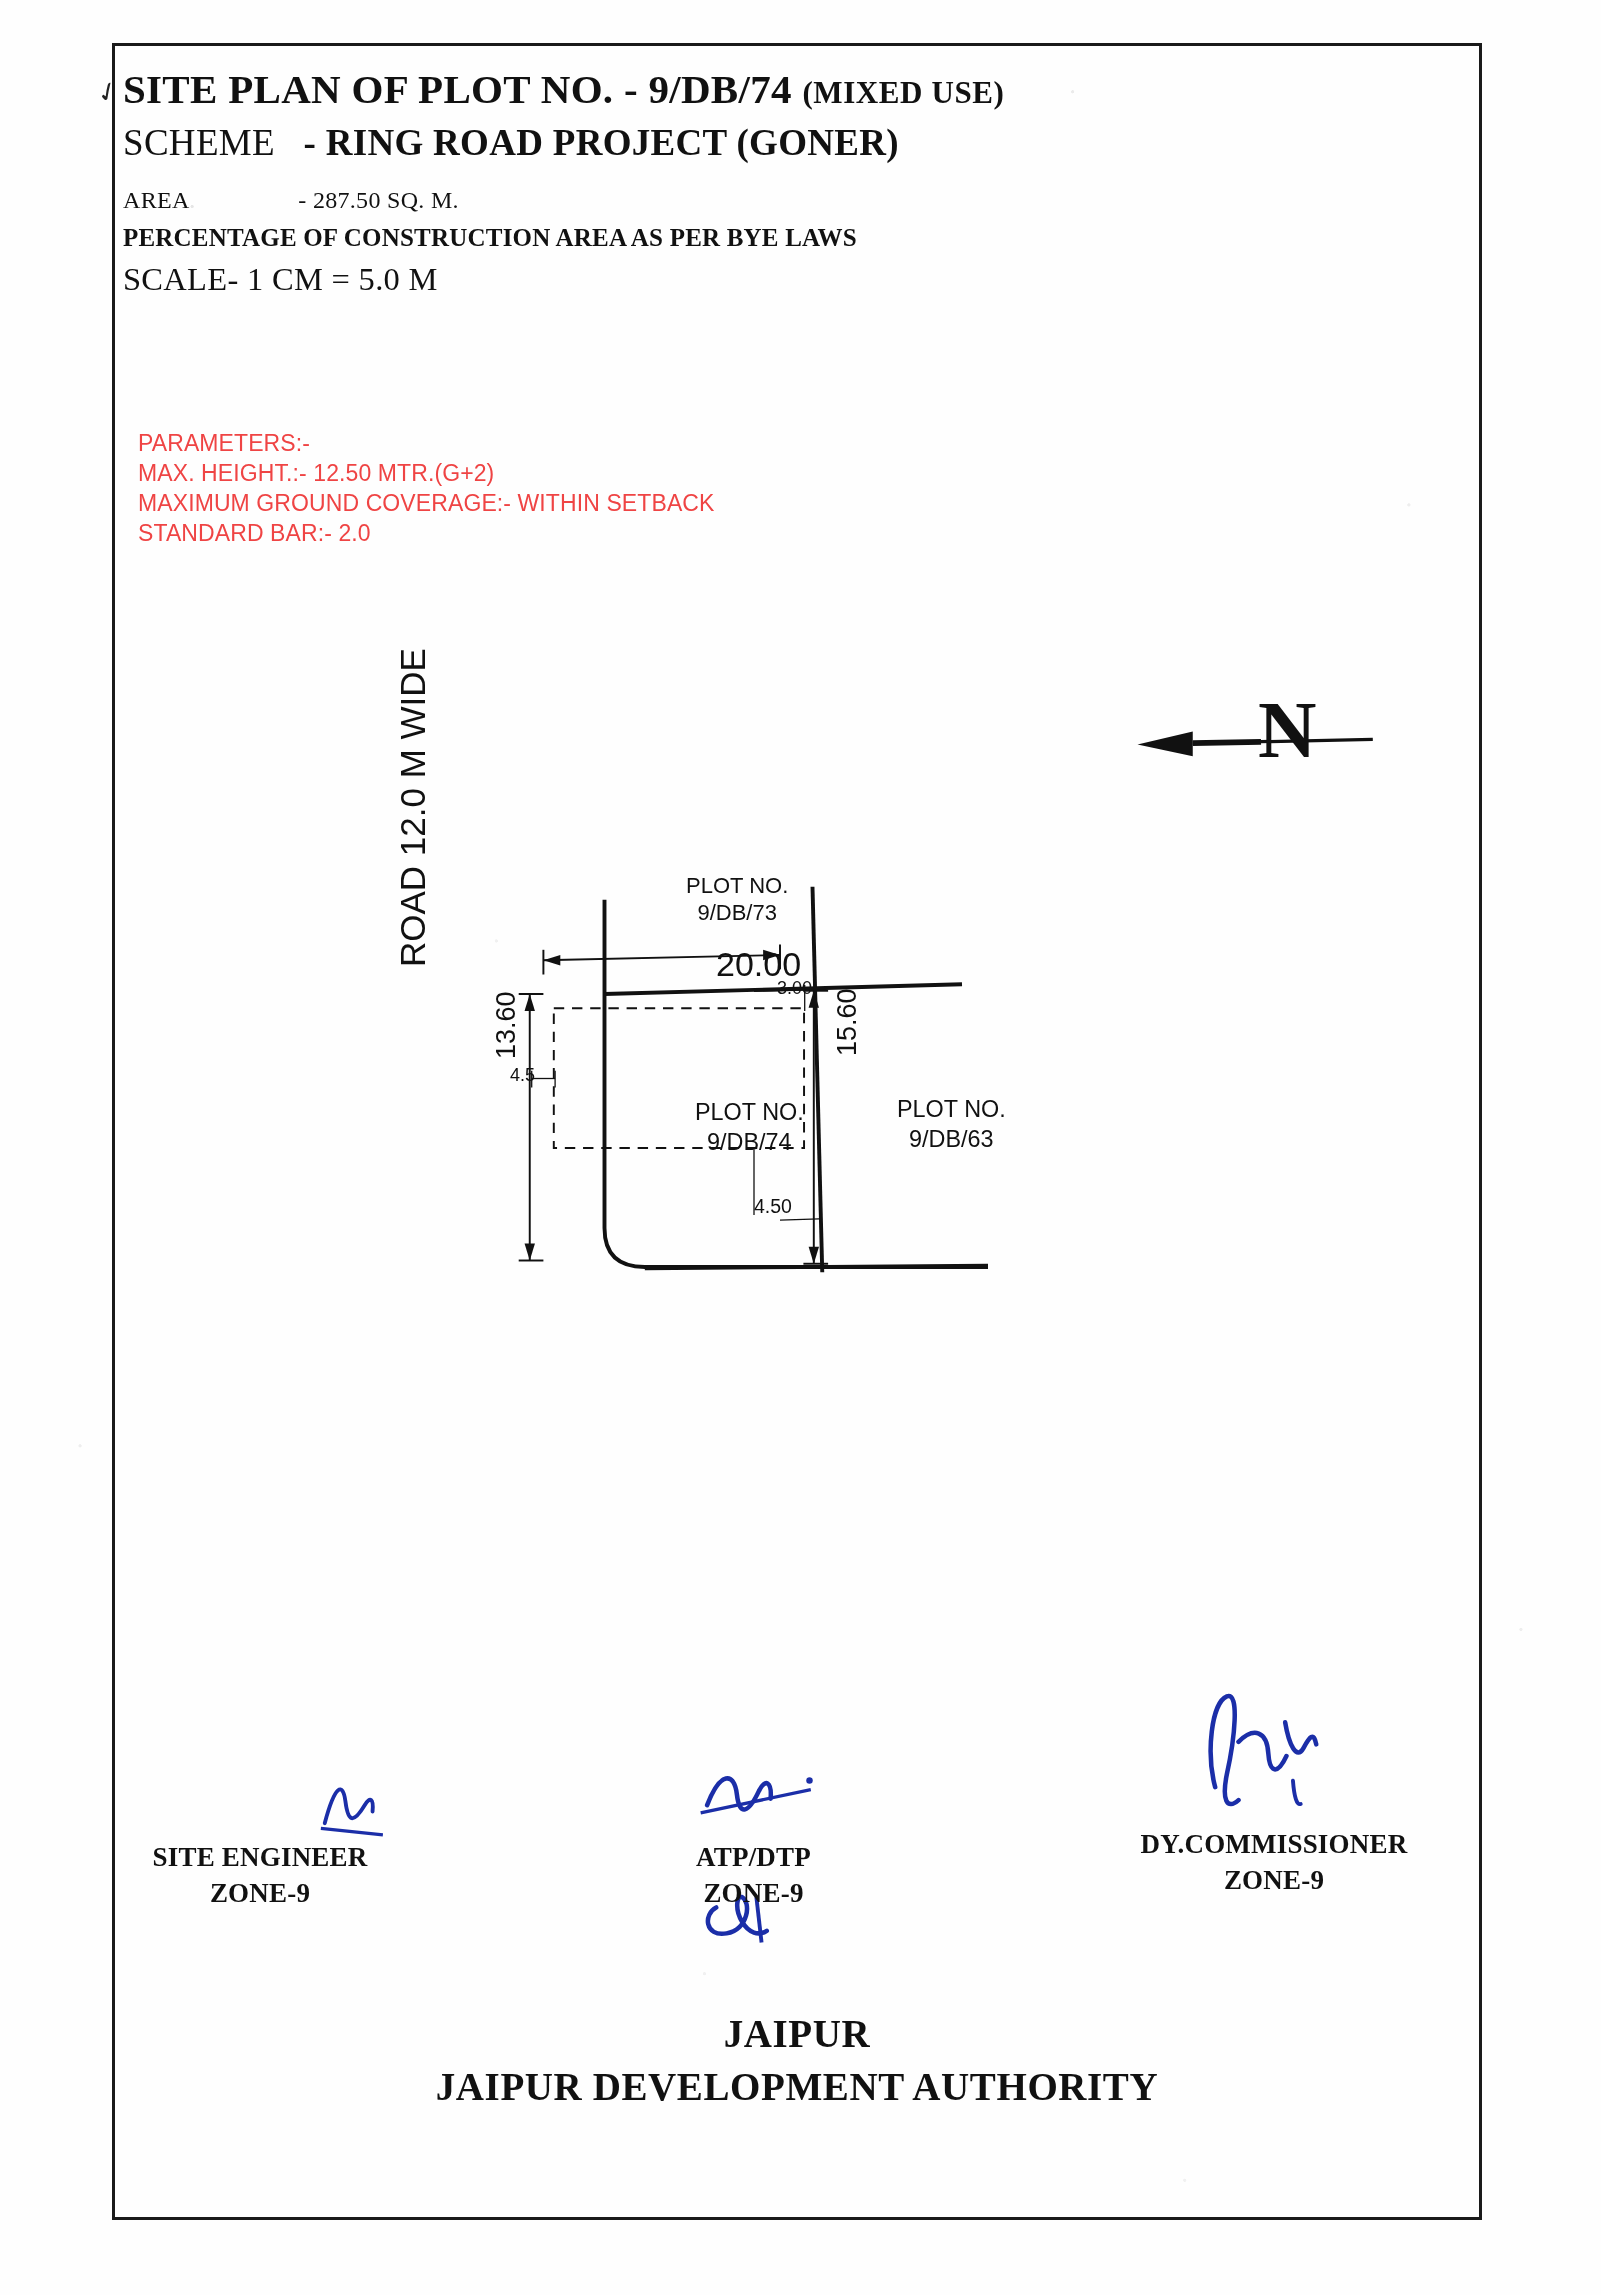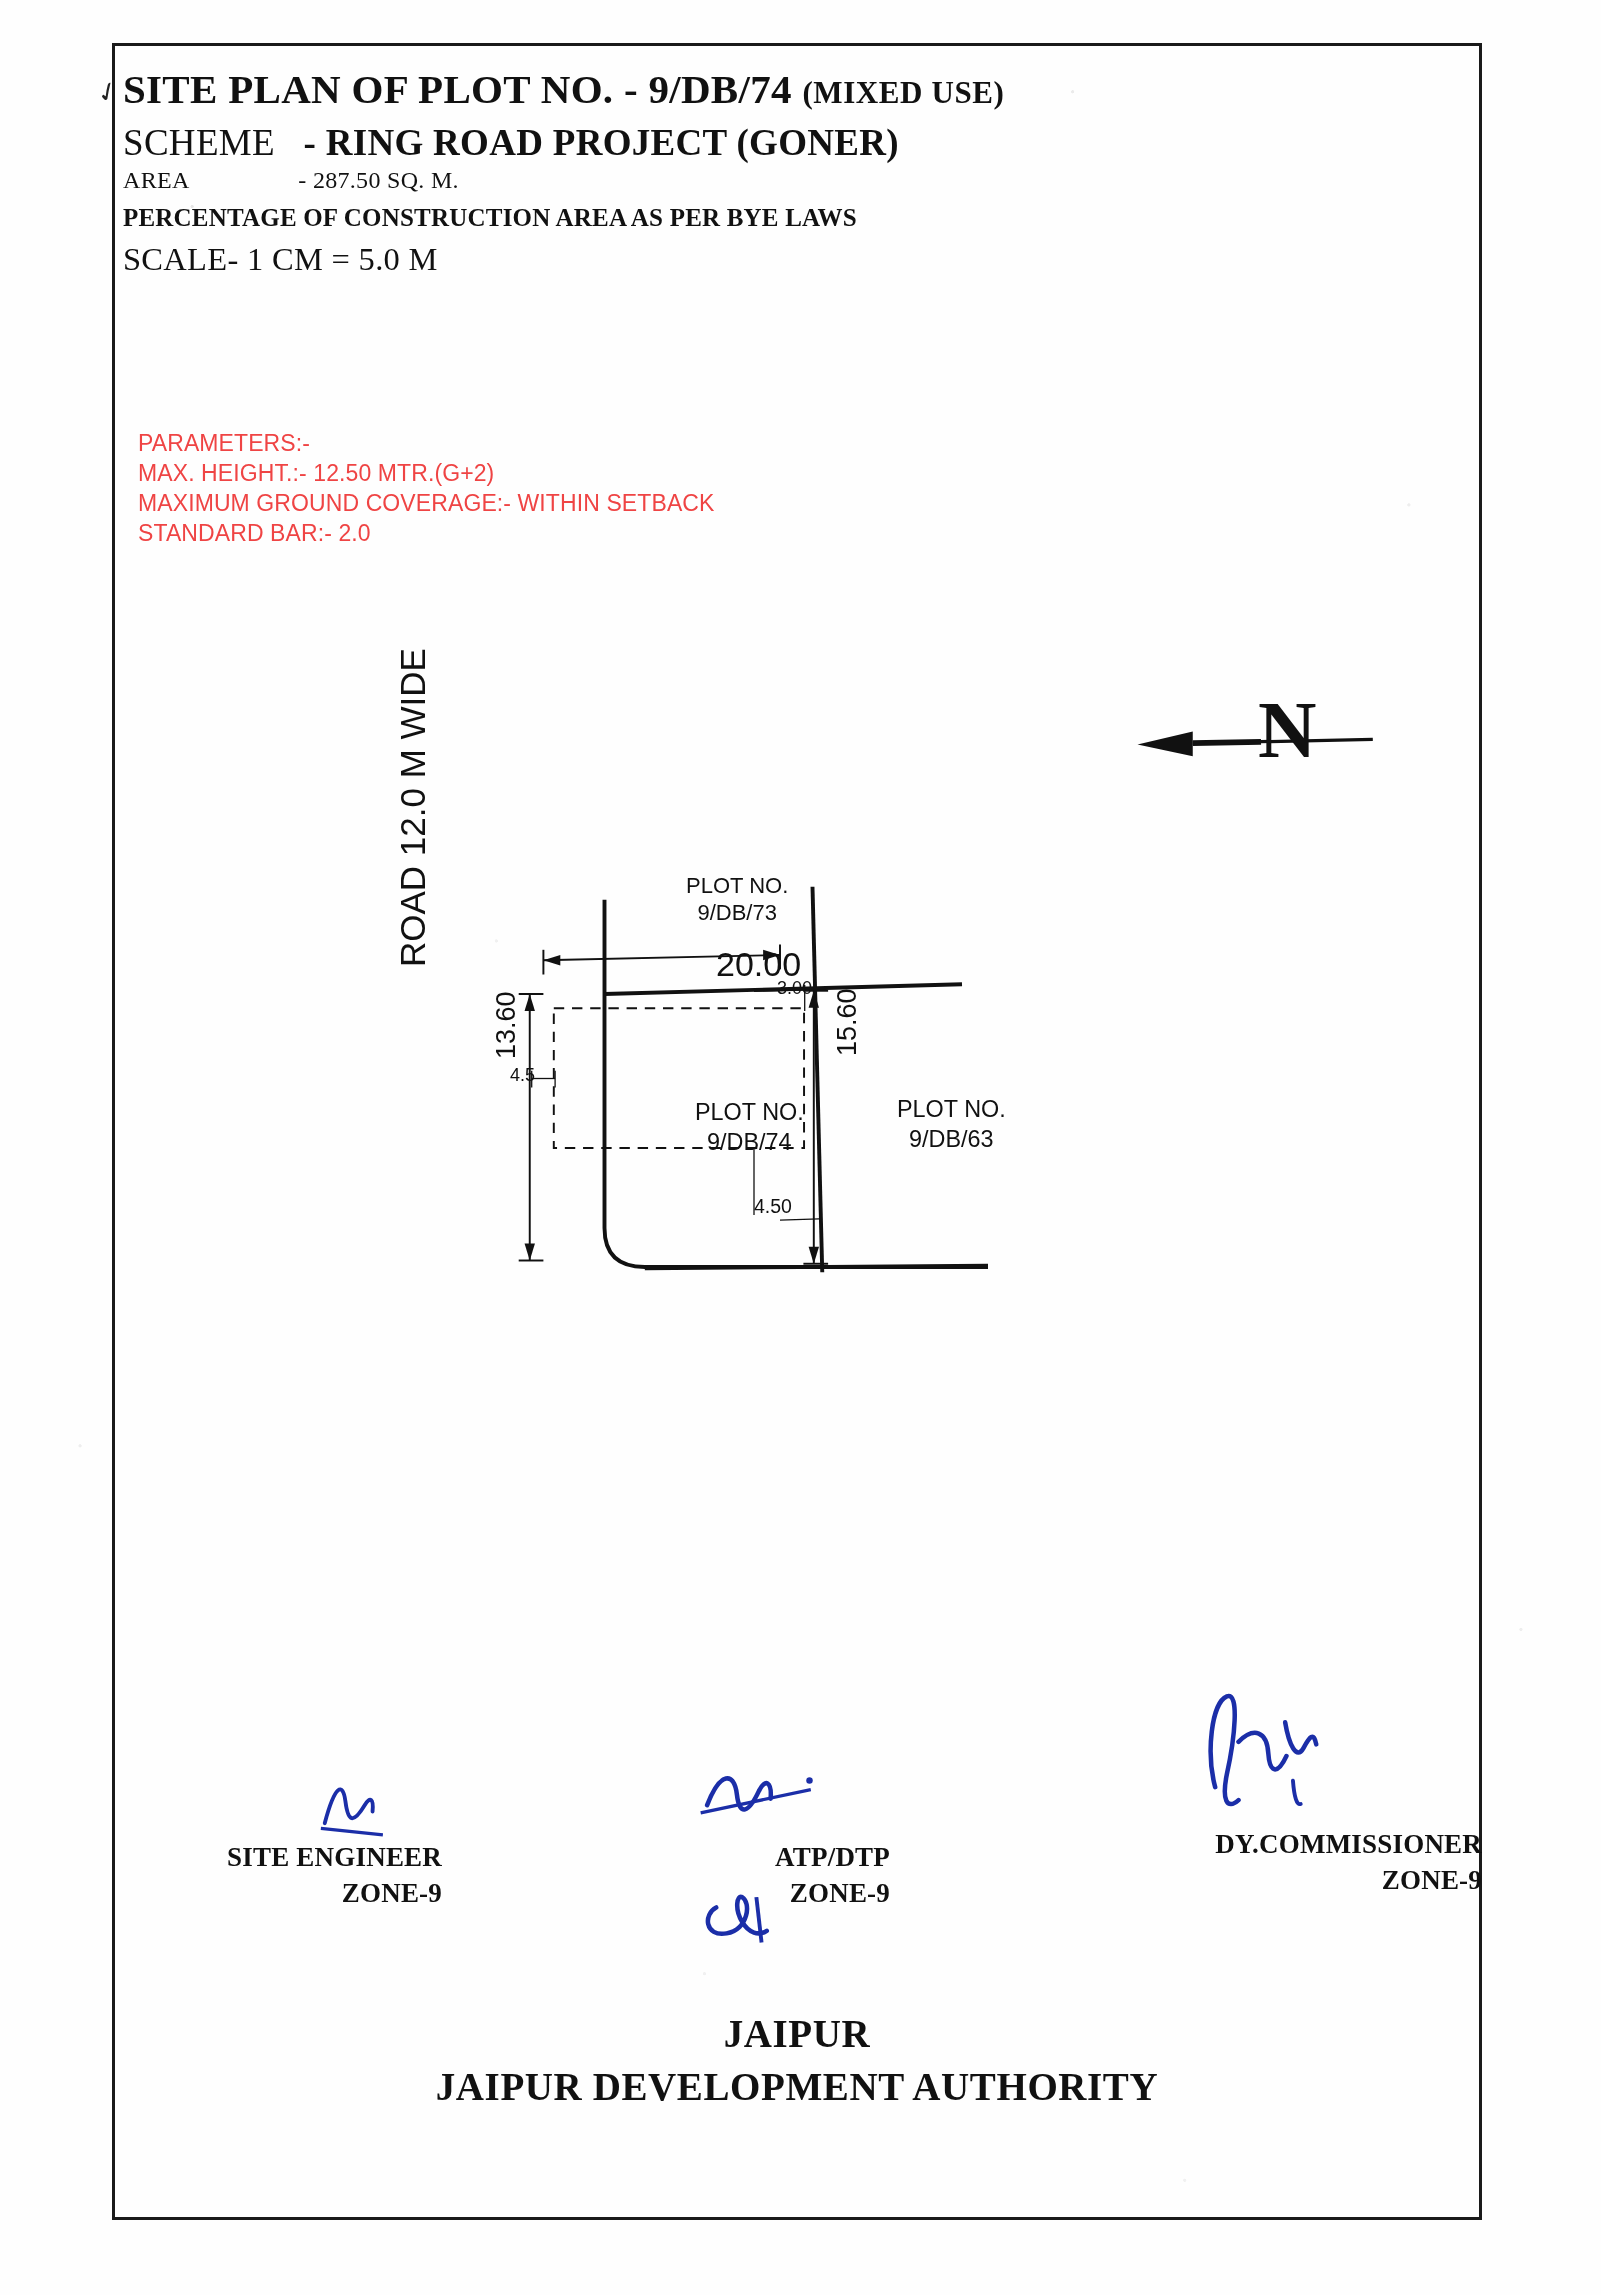--- a/index.html
+++ b/index.html
@@ -56,21 +56,21 @@
     width: 1235px;
   }
   .title-line {
     font-family: "Liberation Serif", serif;
     font-weight: bold;
     letter-spacing: 0.3px;
     white-space: nowrap;
   }
   .t1 { font-size: 41px; margin-bottom: 7.8px; }
   .t1 .small { font-size: 31px; letter-spacing: 0.6px; }
-  .t2 { font-size: 37px; font-weight: normal; margin-bottom: 3px; }
+  .t2 { font-size: 37px; font-weight: normal; margin-bottom: 23px; }
   .t2 b { font-weight: bold; }
   .t3 { font-size: 24px; font-weight: normal; margin-bottom: 6.5px; }
   .t3 .lbl { display: inline-block; width: 169px; }
   .t4 {
     font-size: 25px;
     font-weight: bold;
     letter-spacing: 0.2px;
     margin-top: 10.4px;
     margin-bottom: 9px;
   }
@@ -143,21 +143,21 @@
   .dim-20 { left: 273px; top: 81px; font-size: 34px; margin-left: 27px; }
   .dim-1360 { left: 75px; top: 195px; font-size: 27px; transform: rotate(-90deg); transform-origin: left top; }
   .dim-1560 { left: 416px; top: 192px; font-size: 27px; transform: rotate(-90deg); transform-origin: left top; }
   .dim-300 { left: 361px; top: 114px; font-size: 18px; }
   .dim-451 { left: 94px; top: 201px; font-size: 18px; }
   .dim-450 { left: 338px; top: 331px; font-size: 19.5px; }
 
   
   .sig-block {
     position: absolute;
-    text-align: right;
+    text-align: center;
     font-family: "Liberation Serif", serif;
     font-weight: bold;
     font-size: 27px;
     line-height: 1.35;
     letter-spacing: 0.2px;
   }
   .sig-1 { left: 78px; top: 1839px; width: 364px; }
   .sig-2 { left: 617px; top: 1839px; width: 273px; }
   .sig-3 { left: 1066px; top: 1826px; width: 416px; }
   .sig-ink {

